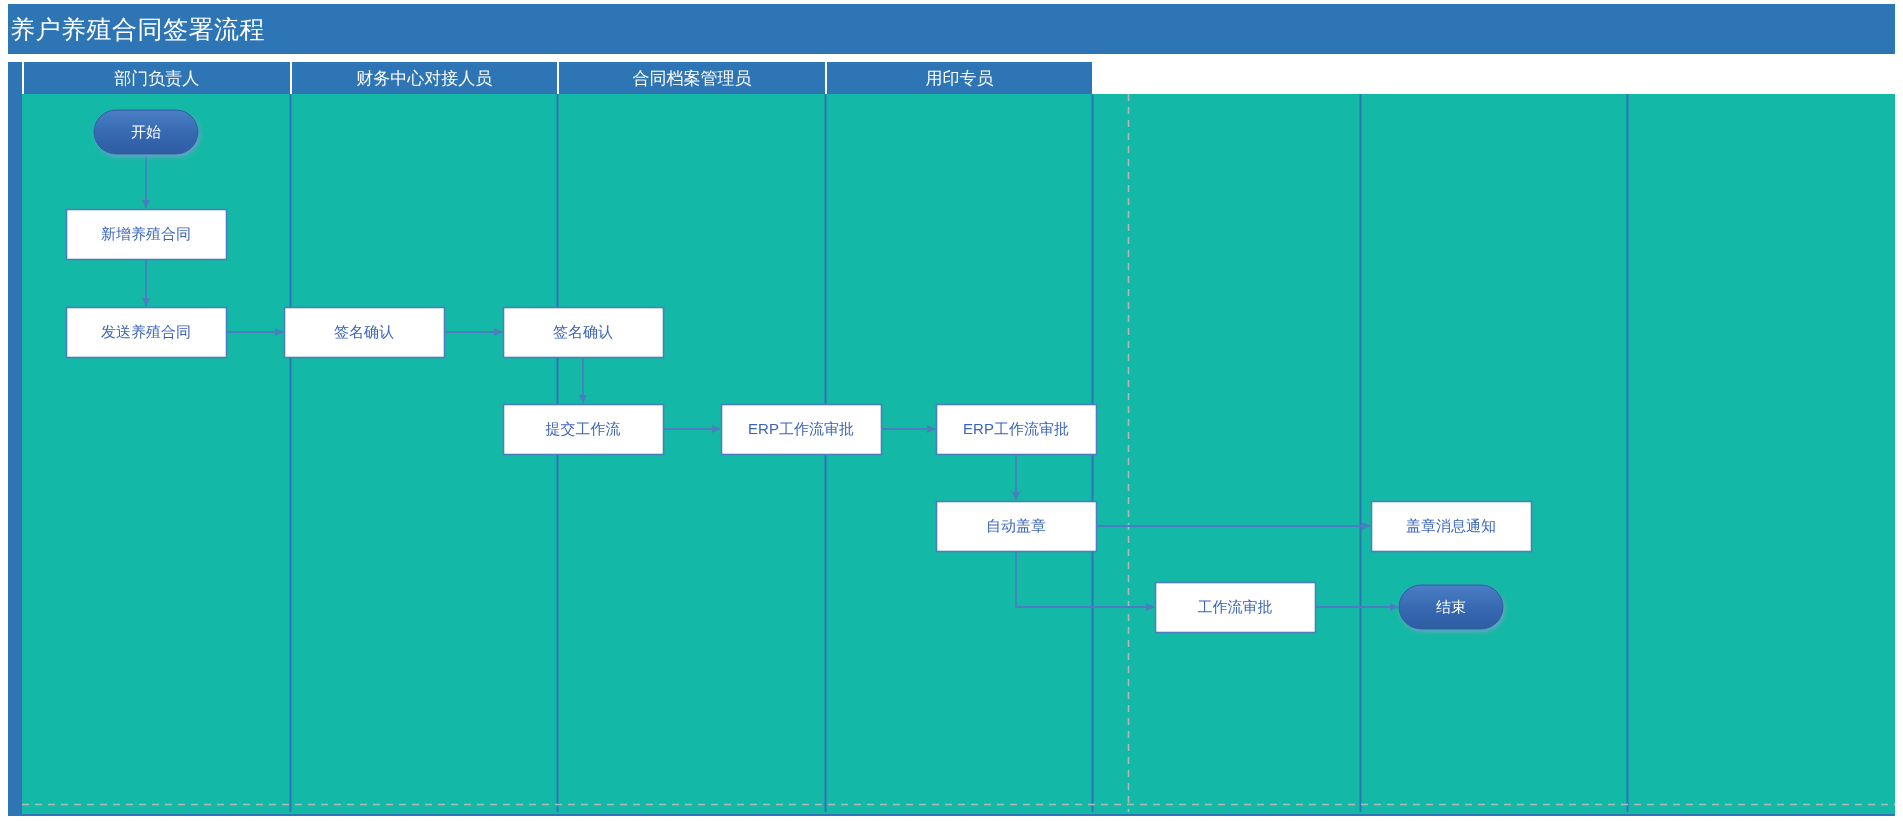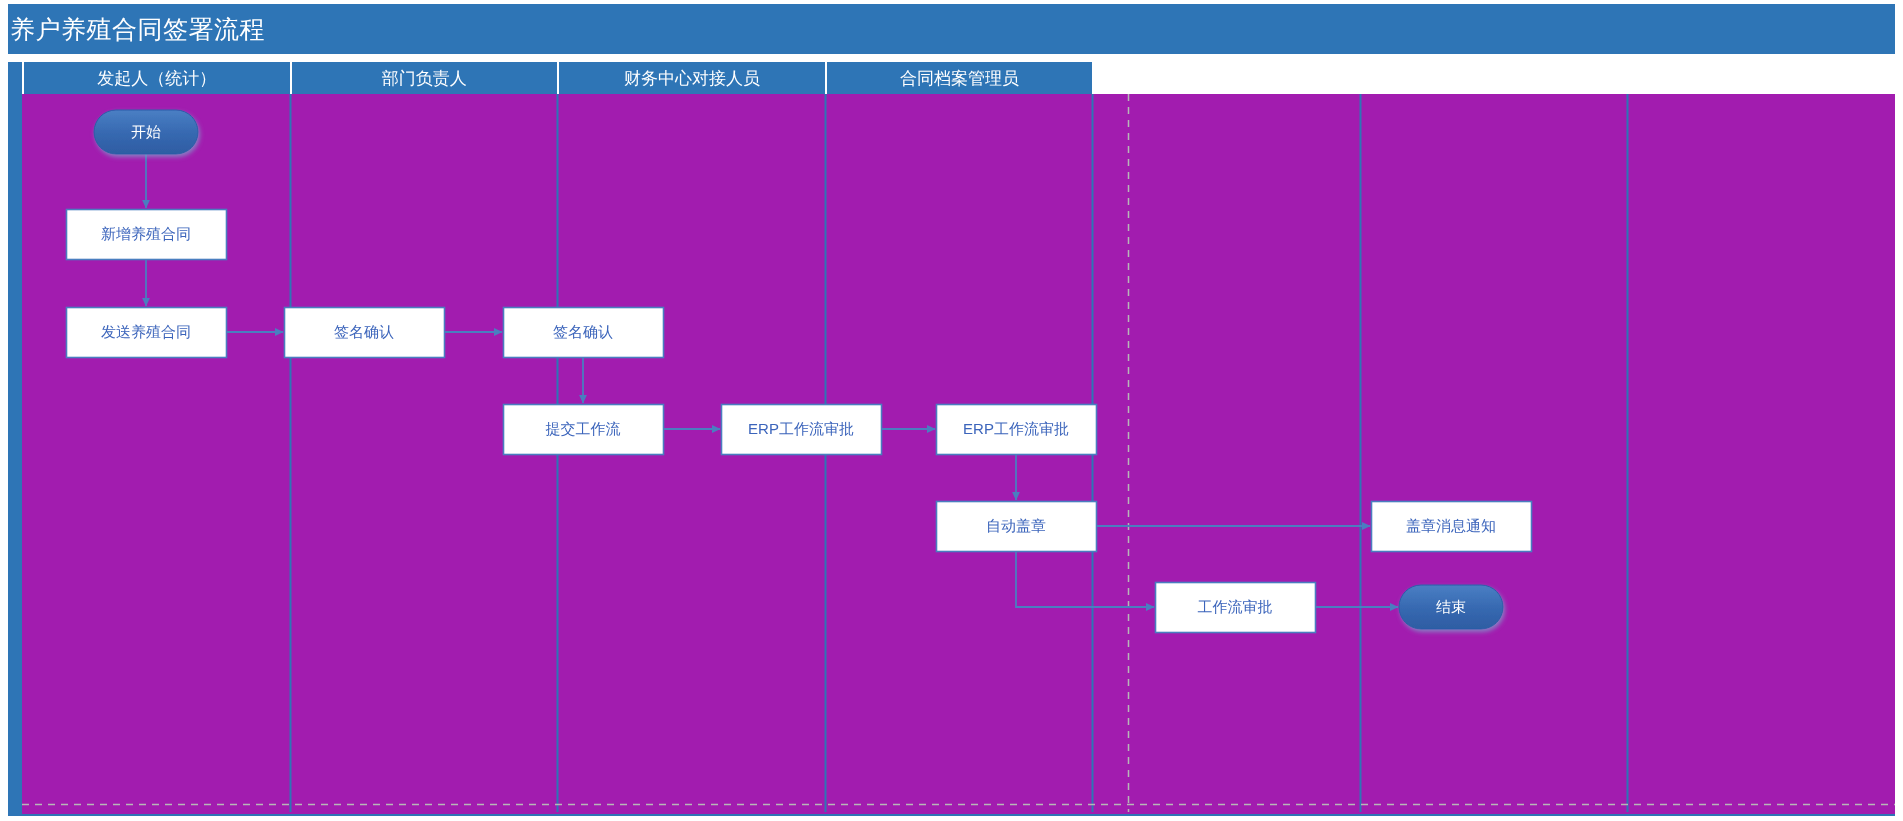--- a/index.html
+++ b/index.html
@@ -78,21 +78,21 @@
     width: 14px;
     height: 100%;
     background: #2e75b6;
   }
   .board-canvas {
     position: absolute;
     left: 14px;
     top: 0;
     right: 0;
     bottom: 0;
-    background: #a21caf;
+    background: #14b8a6;
     border-bottom: 2px solid #2e75b6;
     box-sizing: border-box;
   }
   svg.flow { position: absolute; left: 0; top: 0; }
   .lane-div {
     stroke: #2e75b6;
     stroke-width: 2;
   }
   .dash-div {
     stroke: #b7b7b7;
@@ -134,24 +134,24 @@
 <body>
 
 <div id="app">
 
   <div class="title-bar">
     <div class="title-text">养户养殖合同签署流程</div>
   </div>
 
   <div class="lane-header-row">
     <div class="lane-gutter"></div>
-    <div class="lane-head" style="width: 267.571px; flex: 0 0 267.571px;">发起人（统计）</div>
     <div class="lane-head" style="width: 267.571px; flex: 0 0 267.571px;">部门负责人</div>
     <div class="lane-head" style="width: 267.571px; flex: 0 0 267.571px;">财务中心对接人员</div>
     <div class="lane-head" style="width: 267.571px; flex: 0 0 267.571px;">合同档案管理员</div>
+    <div class="lane-head" style="width: 267.571px; flex: 0 0 267.571px;">用印专员</div>
   </div>
 
   <div class="board">
     <div class="board-left-bar"></div>
     <div class="board-canvas">
       <svg class="flow" id="flow-svg" width="1873" height="720" viewBox="0 0 1873 720">
         <defs>
           <linearGradient id="pillGrad" x1="0" y1="0" x2="0" y2="1">
             <stop offset="0%" stop-color="#4a7fc4"></stop>
             <stop offset="55%" stop-color="#3668b0"></stop>

